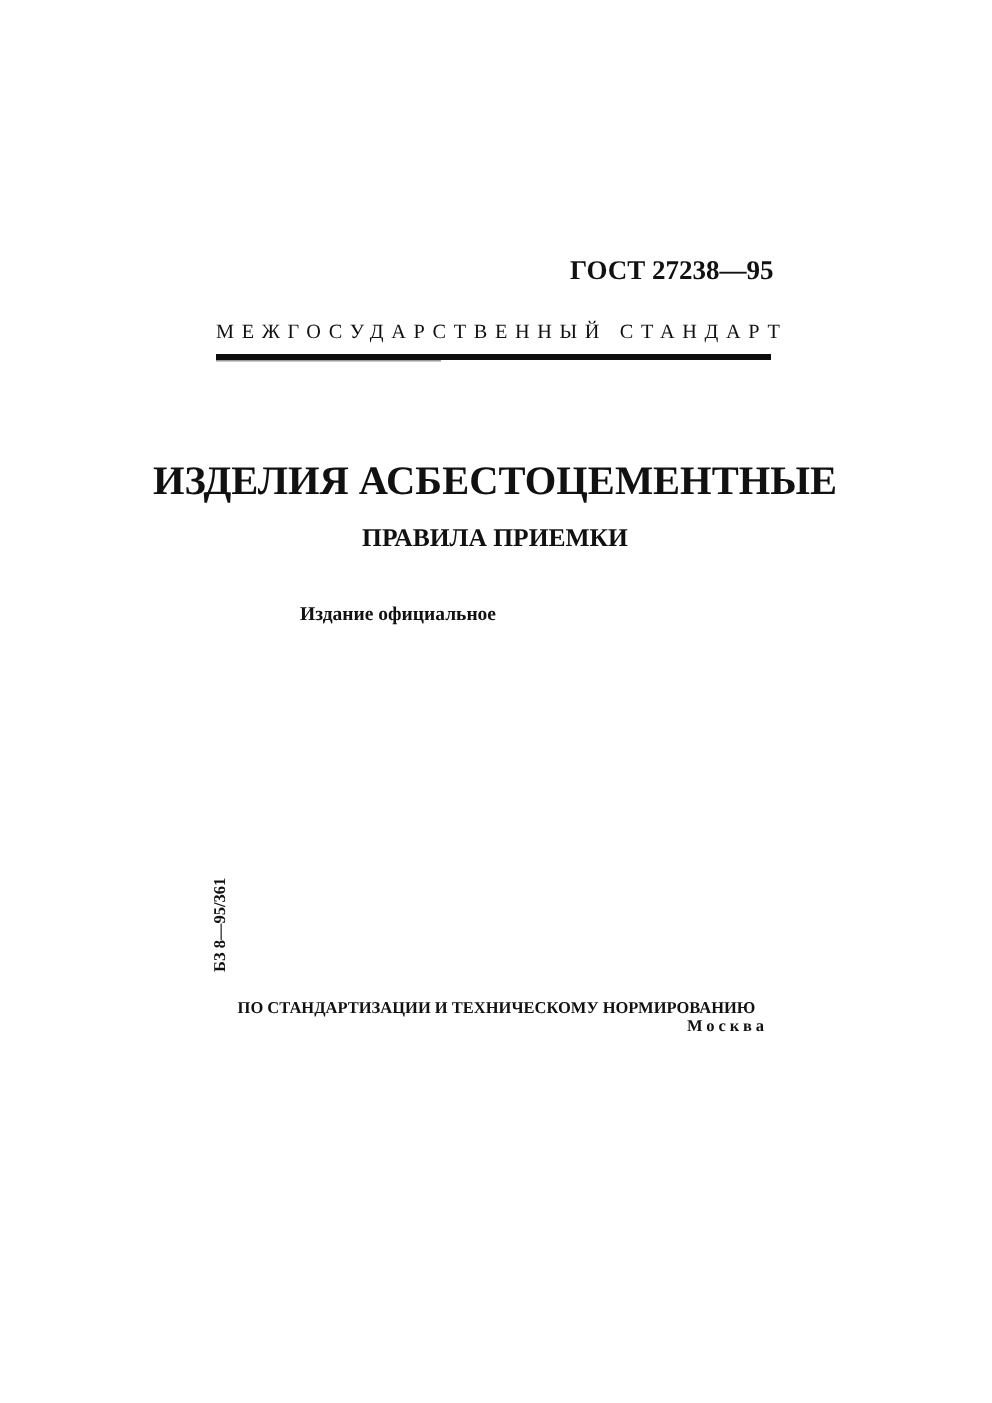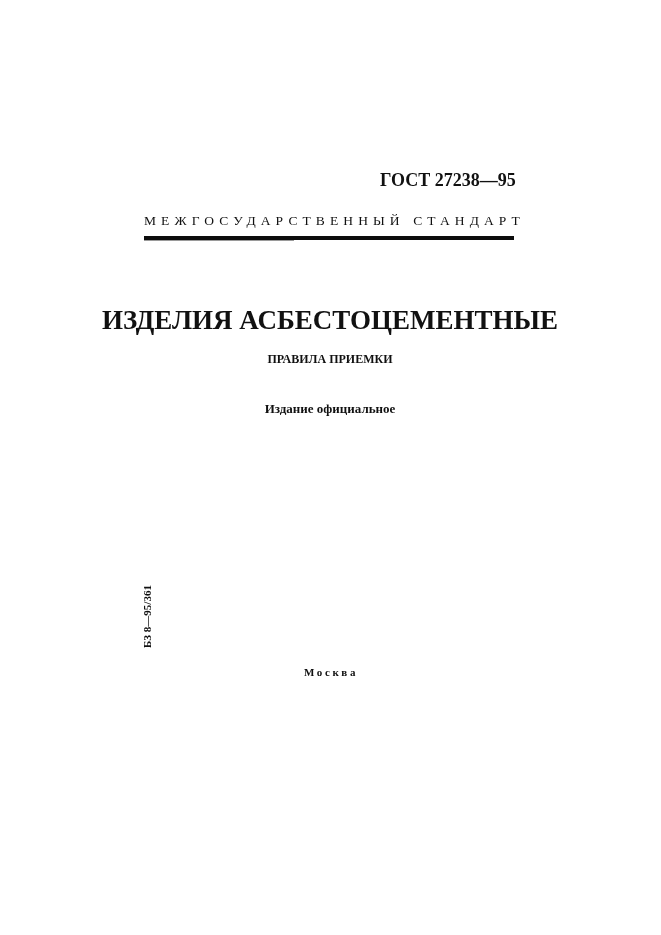--- a/index.html
+++ b/index.html
@@ -64,31 +64,30 @@
       font-weight: bold;
       line-height: 34px;
       white-space: nowrap;
     }
 
     .subtitle {
       left: 150px;
       top: 348px;
       width: 360px;
       text-align: center;
-      font-size: 12px;
+      font-size: 17px;
       font-weight: bold;
       line-height: 22px;
       white-space: nowrap;
     }
 
     .edition {
       left: 200px;
       top: 400px;
       width: 260px;
-      text-align: center;
       font-size: 13px;
       font-weight: bold;
       line-height: 18px;
       white-space: nowrap;
     }
 
     .side-code {
       left: 117px;
       top: 611px;
       width: 60px;
@@ -107,20 +106,21 @@
       top: 667px;
       width: 362px;
       text-align: center;
       font-size: 11px;
       font-weight: bold;
       line-height: 11.5px;
     }
     .publisher div { white-space: nowrap; }
     .publisher .city {
       letter-spacing: 2.6px;
+      text-align: right;
     }
   </style>
 </head>
 <body>
 
 <div class="abs gost-code">ГОСТ 27238—95</div>
 
 <div class="abs interstate">МЕЖГОСУДАРСТВЕННЫЙ СТАНДАРТ</div>
 
 <div class="abs rule"></div>
@@ -128,14 +128,15 @@
 
 <div class="abs title">ИЗДЕЛИЯ АСБЕСТОЦЕМЕНТНЫЕ</div>
 
 <div class="abs subtitle">ПРАВИЛА ПРИЕМКИ</div>
 
 <div class="abs edition">Издание официальное</div>
 
 <div class="abs side-code">БЗ 8—95/361</div>
 
 <div class="abs publisher">
+  <div>ПО СТАНДАРТИЗАЦИИ И ТЕХНИЧЕСКОМУ НОРМИРОВАНИЮ</div>
   <div class="city">Москва</div>
 </div>
 
 </body></html>

